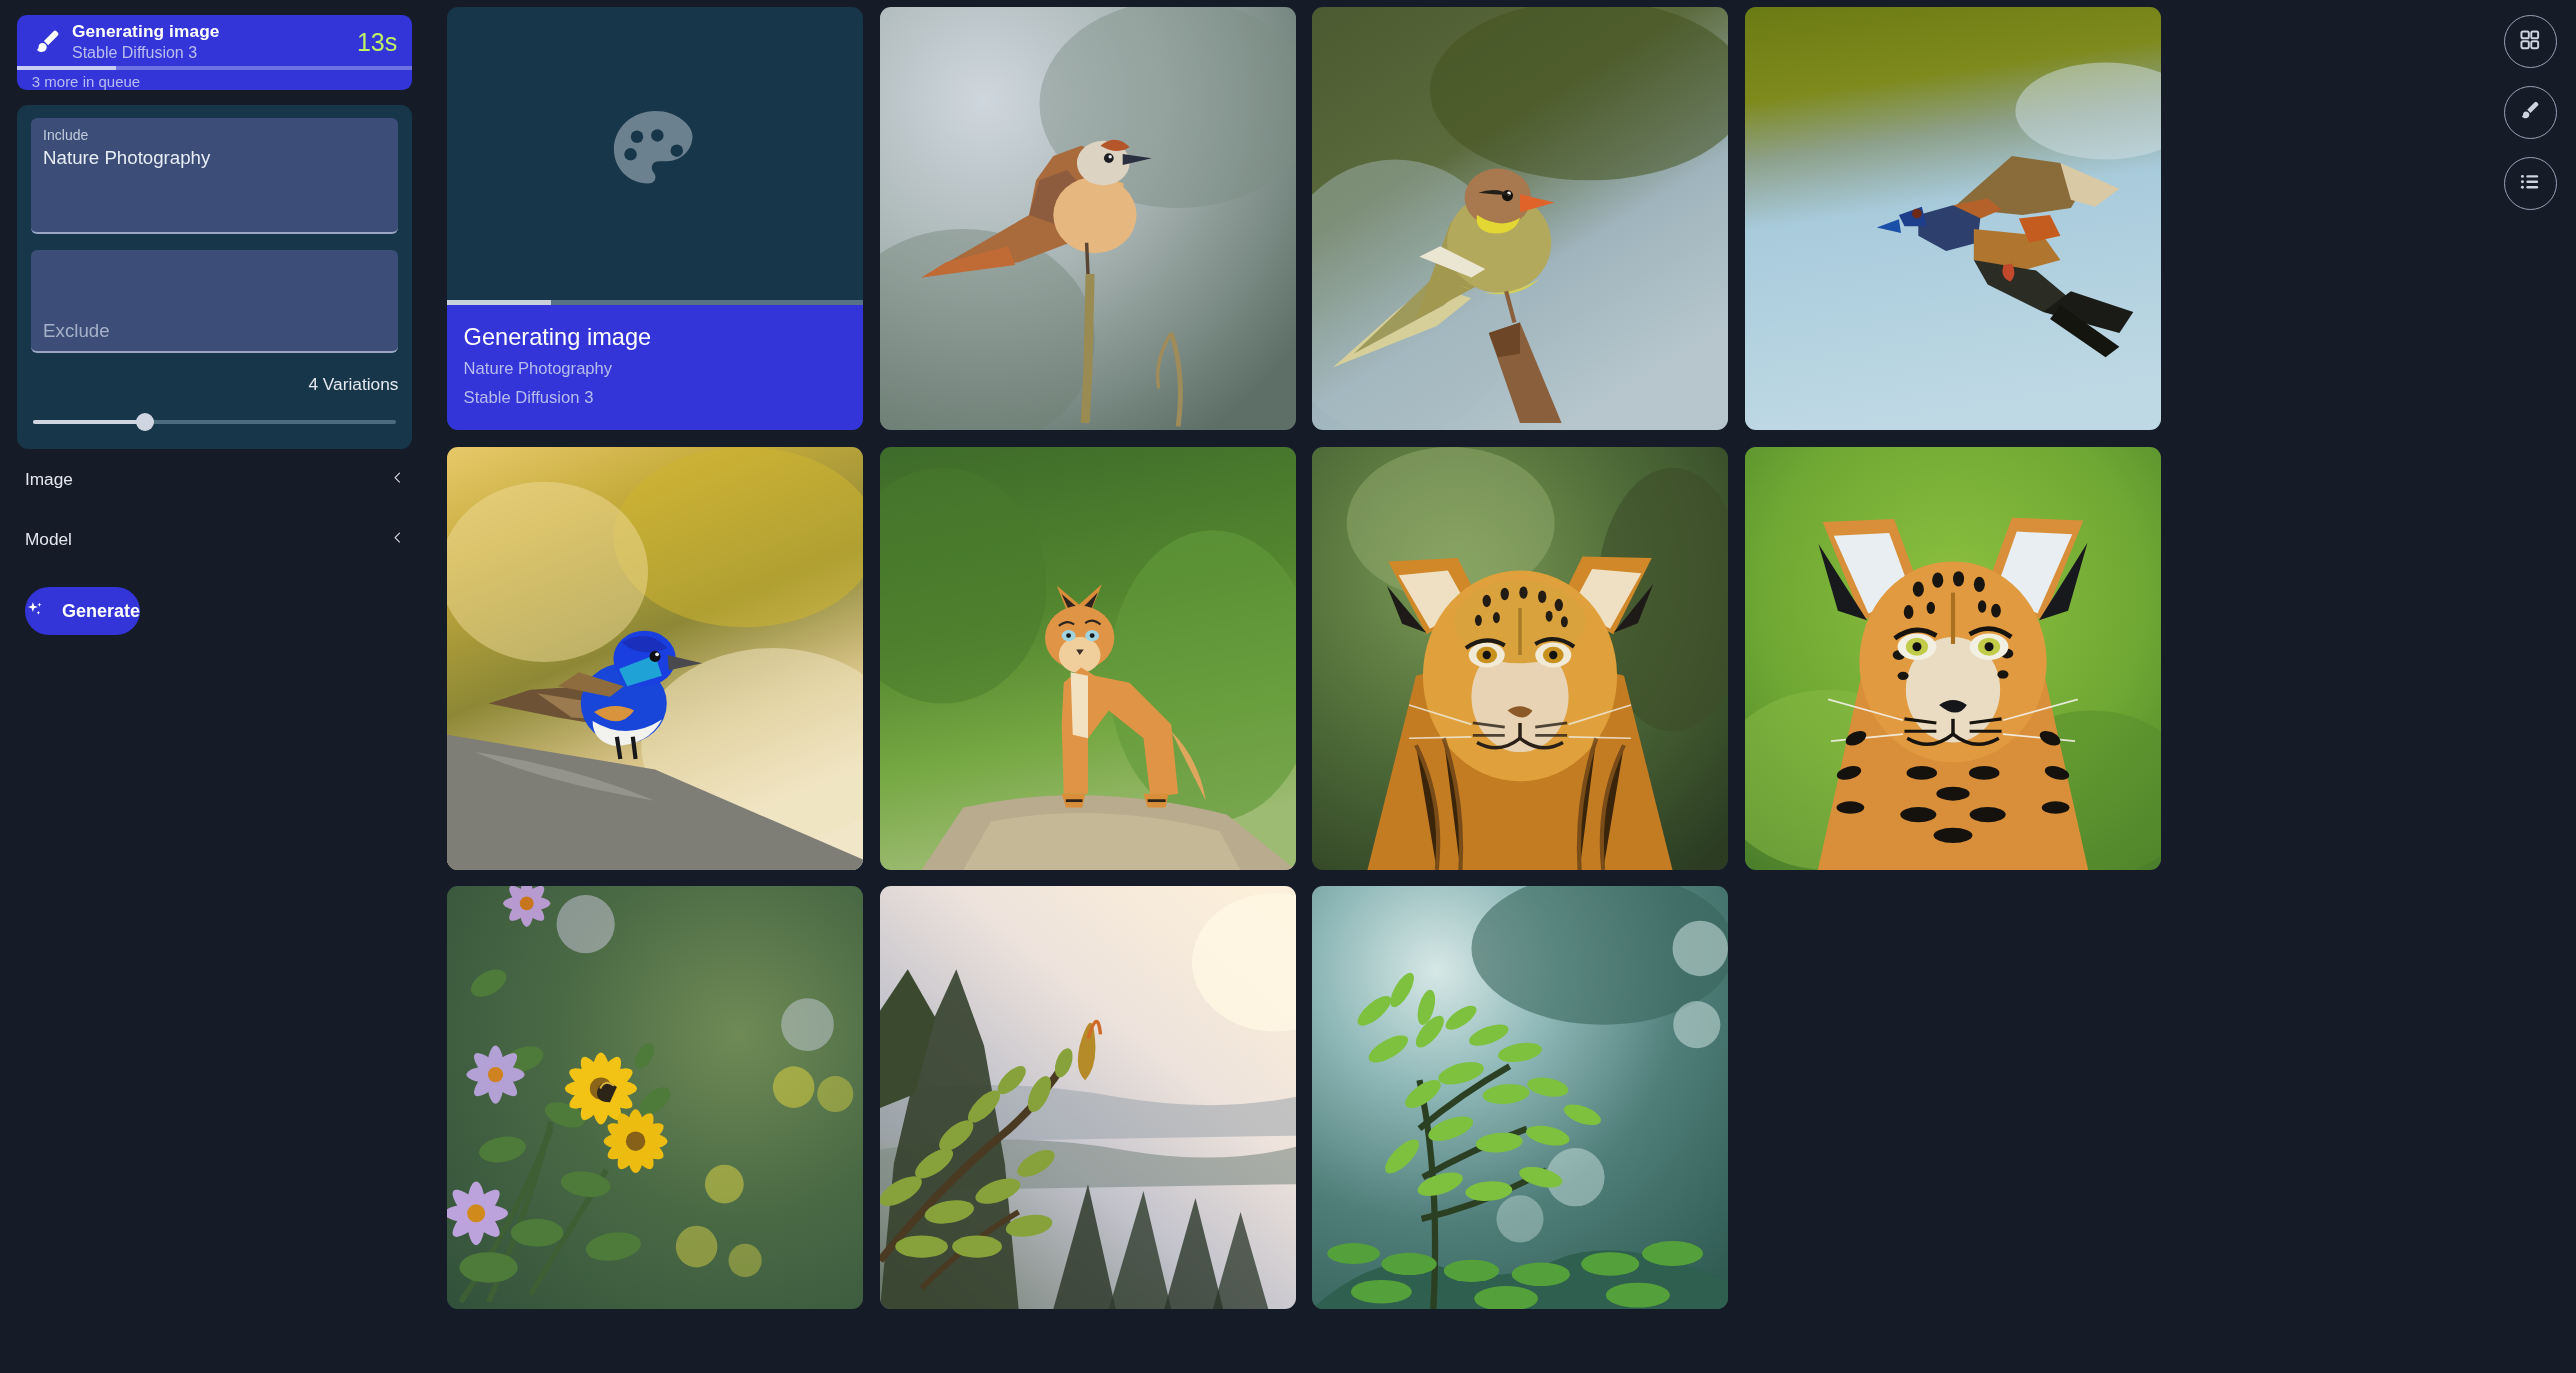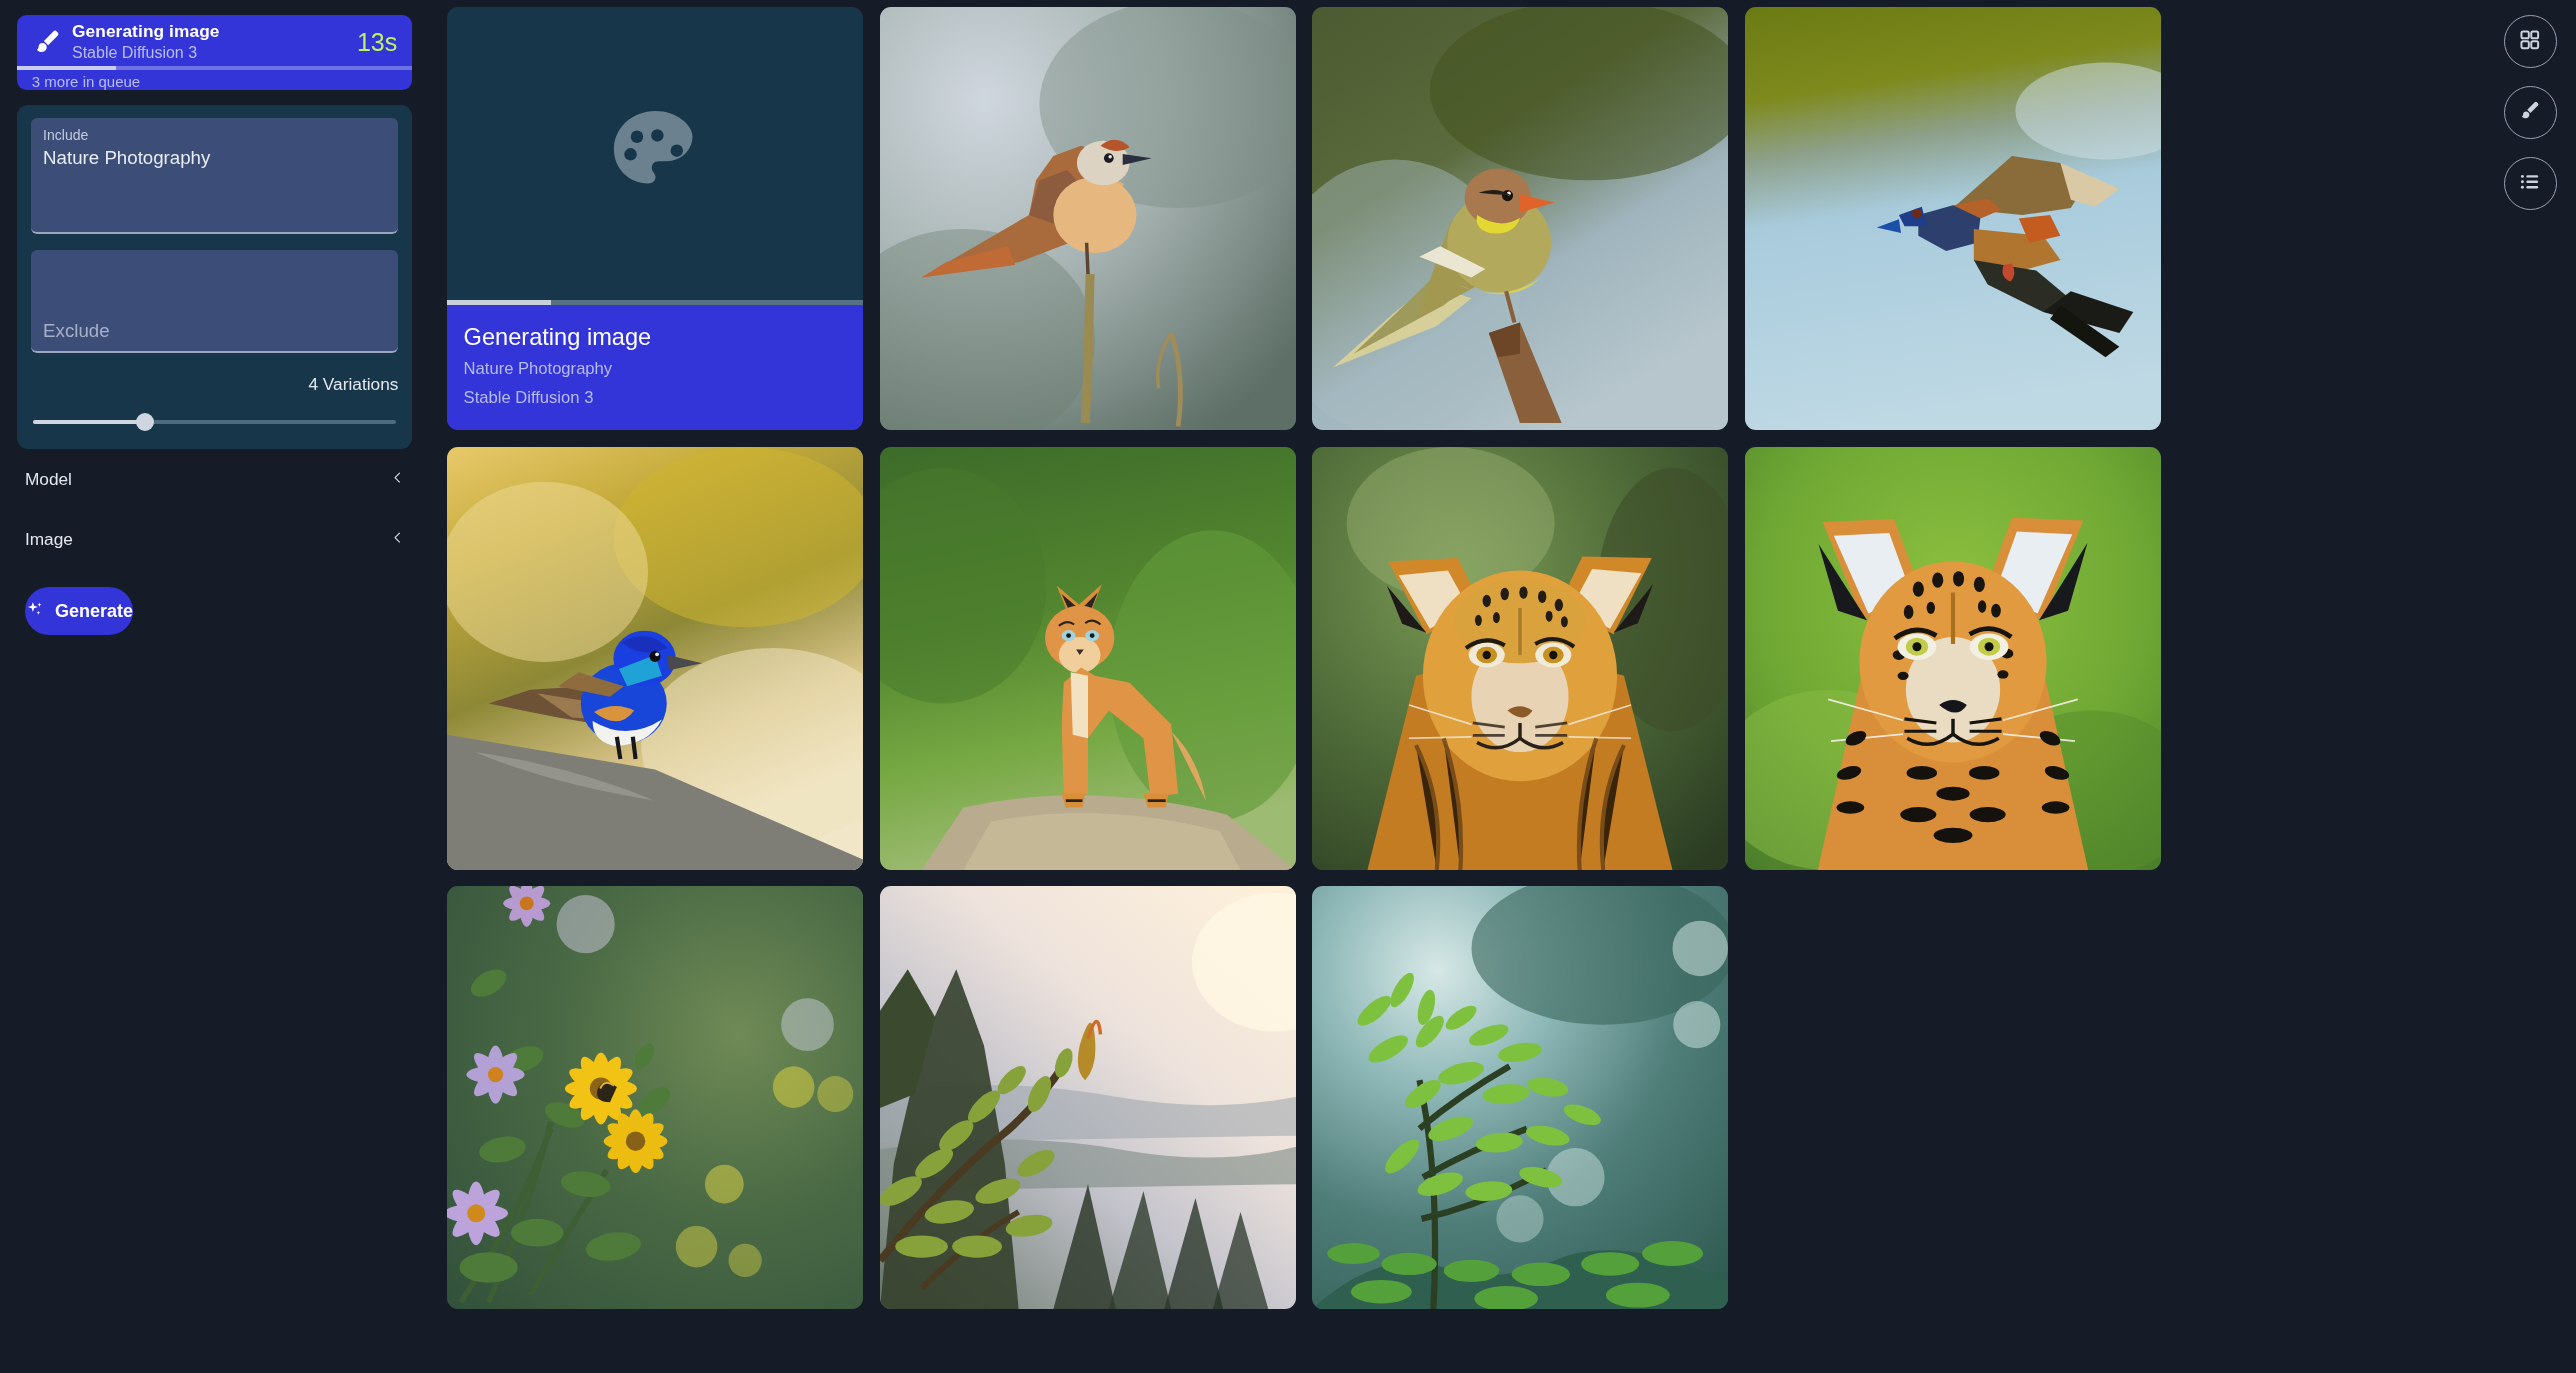--- a/index.html
+++ b/index.html
@@ -97,21 +97,21 @@
   }
   .accordion-label { font-size: 17.3px; color: #e4e7ee; }
   .chev { color: #dfe3ec; font-size: 18px; line-height: 1; }
 
   .generate-btn {
     margin: 18px 8.3px 0 8.3px;
     height: 48px;
     background: #3335d8;
     border: none; border-radius: 25px;
     display: flex; align-items: center; justify-content: center;
-    gap: 9px; cursor: pointer;
+    gap: 16px; cursor: pointer;
   }
   .generate-label { font-size: 18px; font-weight: bold; color: #ffffff; }
 
   
   #gallery {
     position: absolute; left: 447px; top: 7px;
     width: 1978px;
     display: grid;
     grid-template-columns: repeat(4, 416px);
     gap: 16.6px 16.6px;
@@ -188,30 +188,30 @@
       <div class="variations-label">4 Variations</div>
 
       <div class="slider-wrap">
         <div class="slider-track"></div>
         <div class="slider-fill" id="sliderFill" style="width: 31%;"></div>
         <div class="slider-thumb" id="sliderThumb" style="left: 31%;"></div>
       </div>
     </div>
 
     <div class="accordion-row">
-      <span class="accordion-label">Model</span>
+      <span class="accordion-label">Image</span>
       <span class="chev">
         <svg viewBox="0 0 24 24" width="15.2" height="15.2">
             <path d="M15 5 L8 12 L15 19" fill="none" stroke="#dfe3ec" stroke-width="1.7" stroke-linecap="round" stroke-linejoin="round"></path>
           </svg>
       </span>
     </div>
 
     <div class="accordion-row">
-      <span class="accordion-label">Image</span>
+      <span class="accordion-label">Model</span>
       <span class="chev">
         <svg viewBox="0 0 24 24" width="15.2" height="15.2">
             <path d="M15 5 L8 12 L15 19" fill="none" stroke="#dfe3ec" stroke-width="1.7" stroke-linecap="round" stroke-linejoin="round"></path>
           </svg>
       </span>
     </div>
 
     <button class="generate-btn">
       <span>
         <svg viewBox="0 0 24 24" width="21" height="21">

